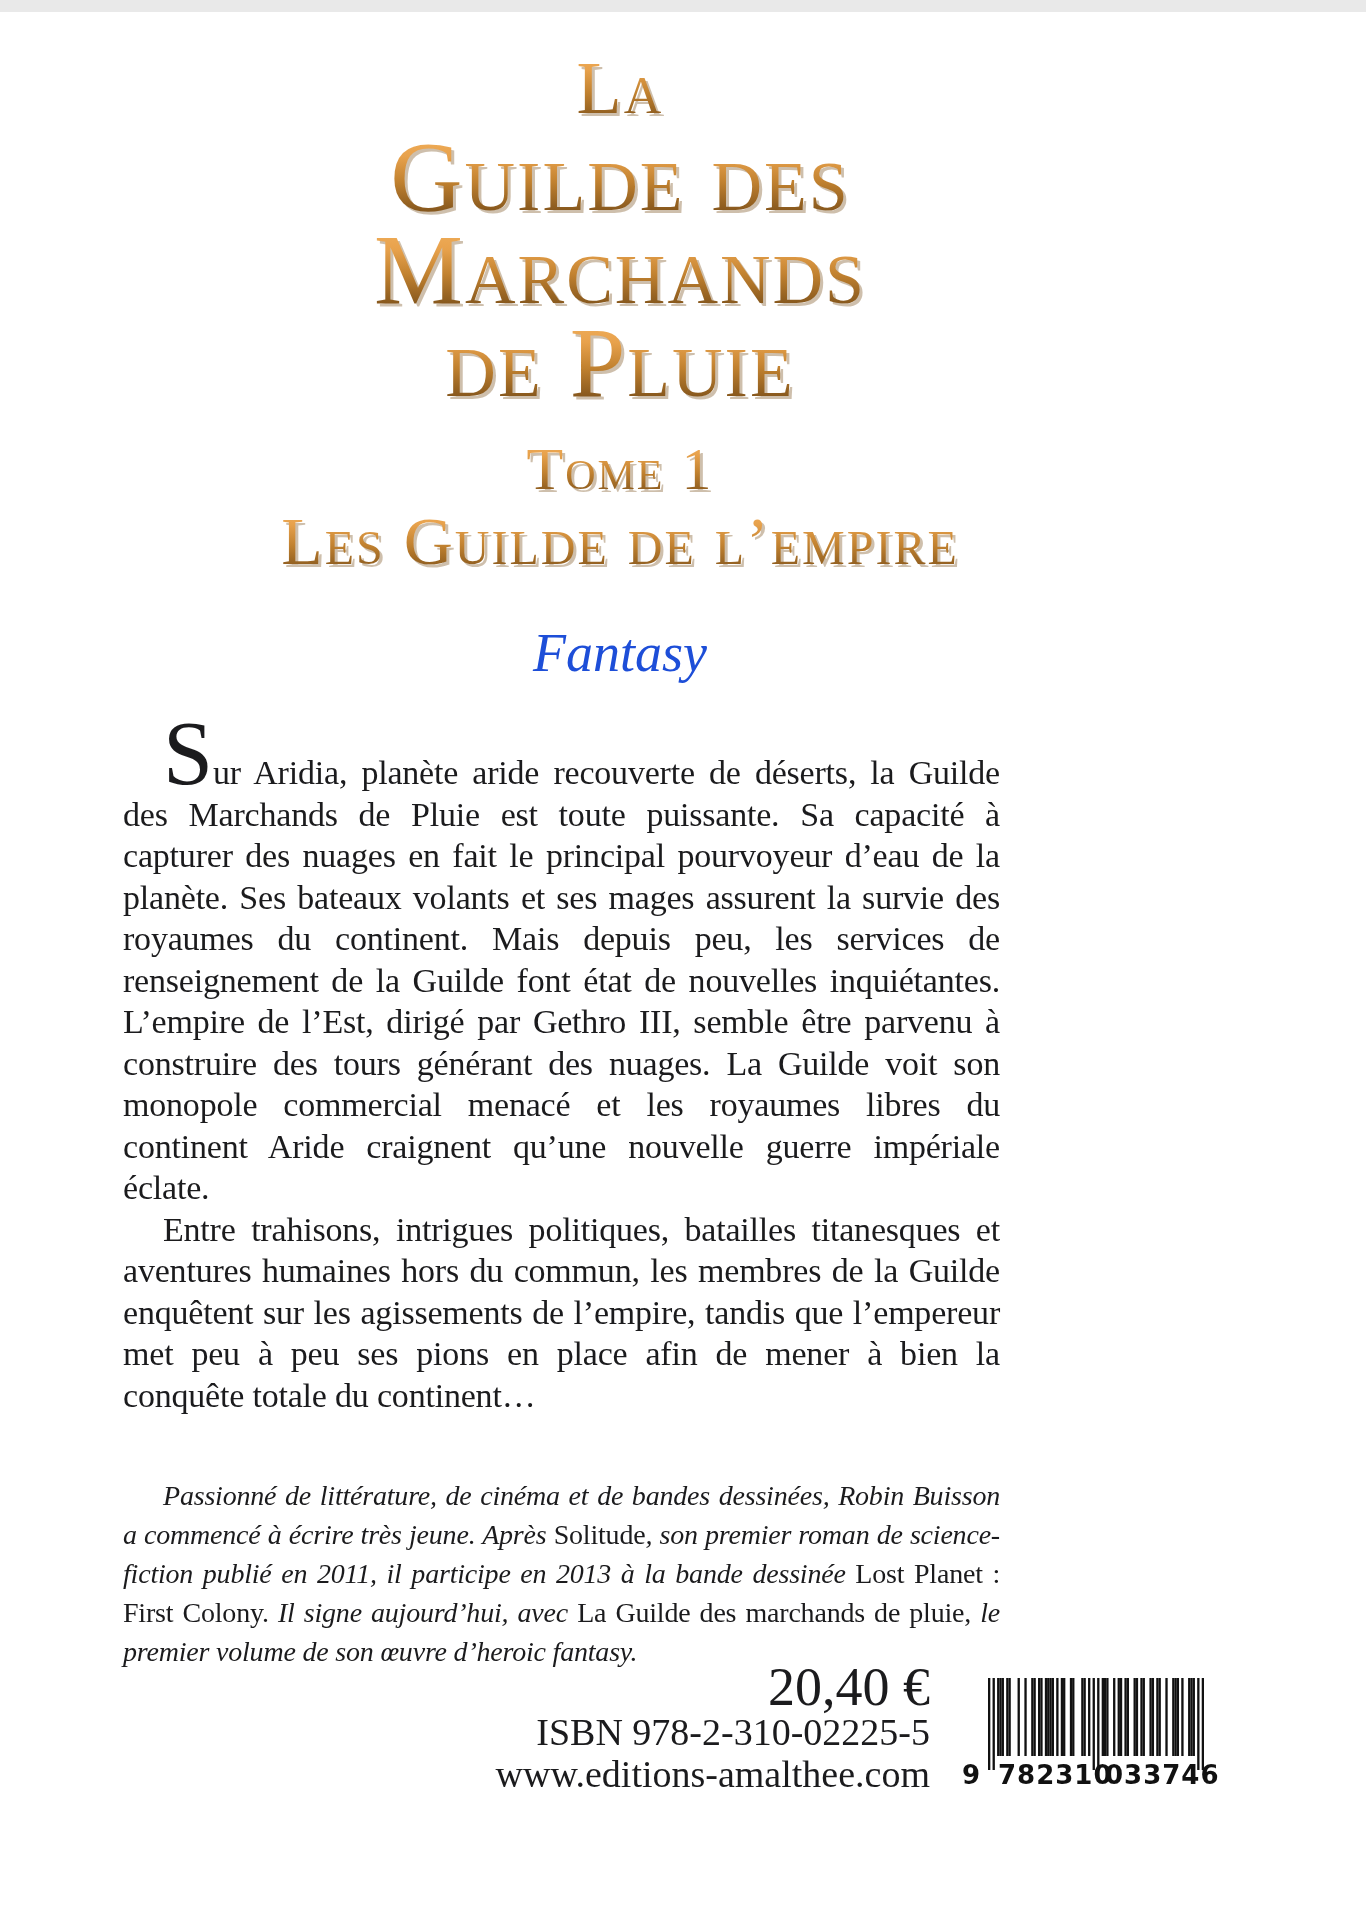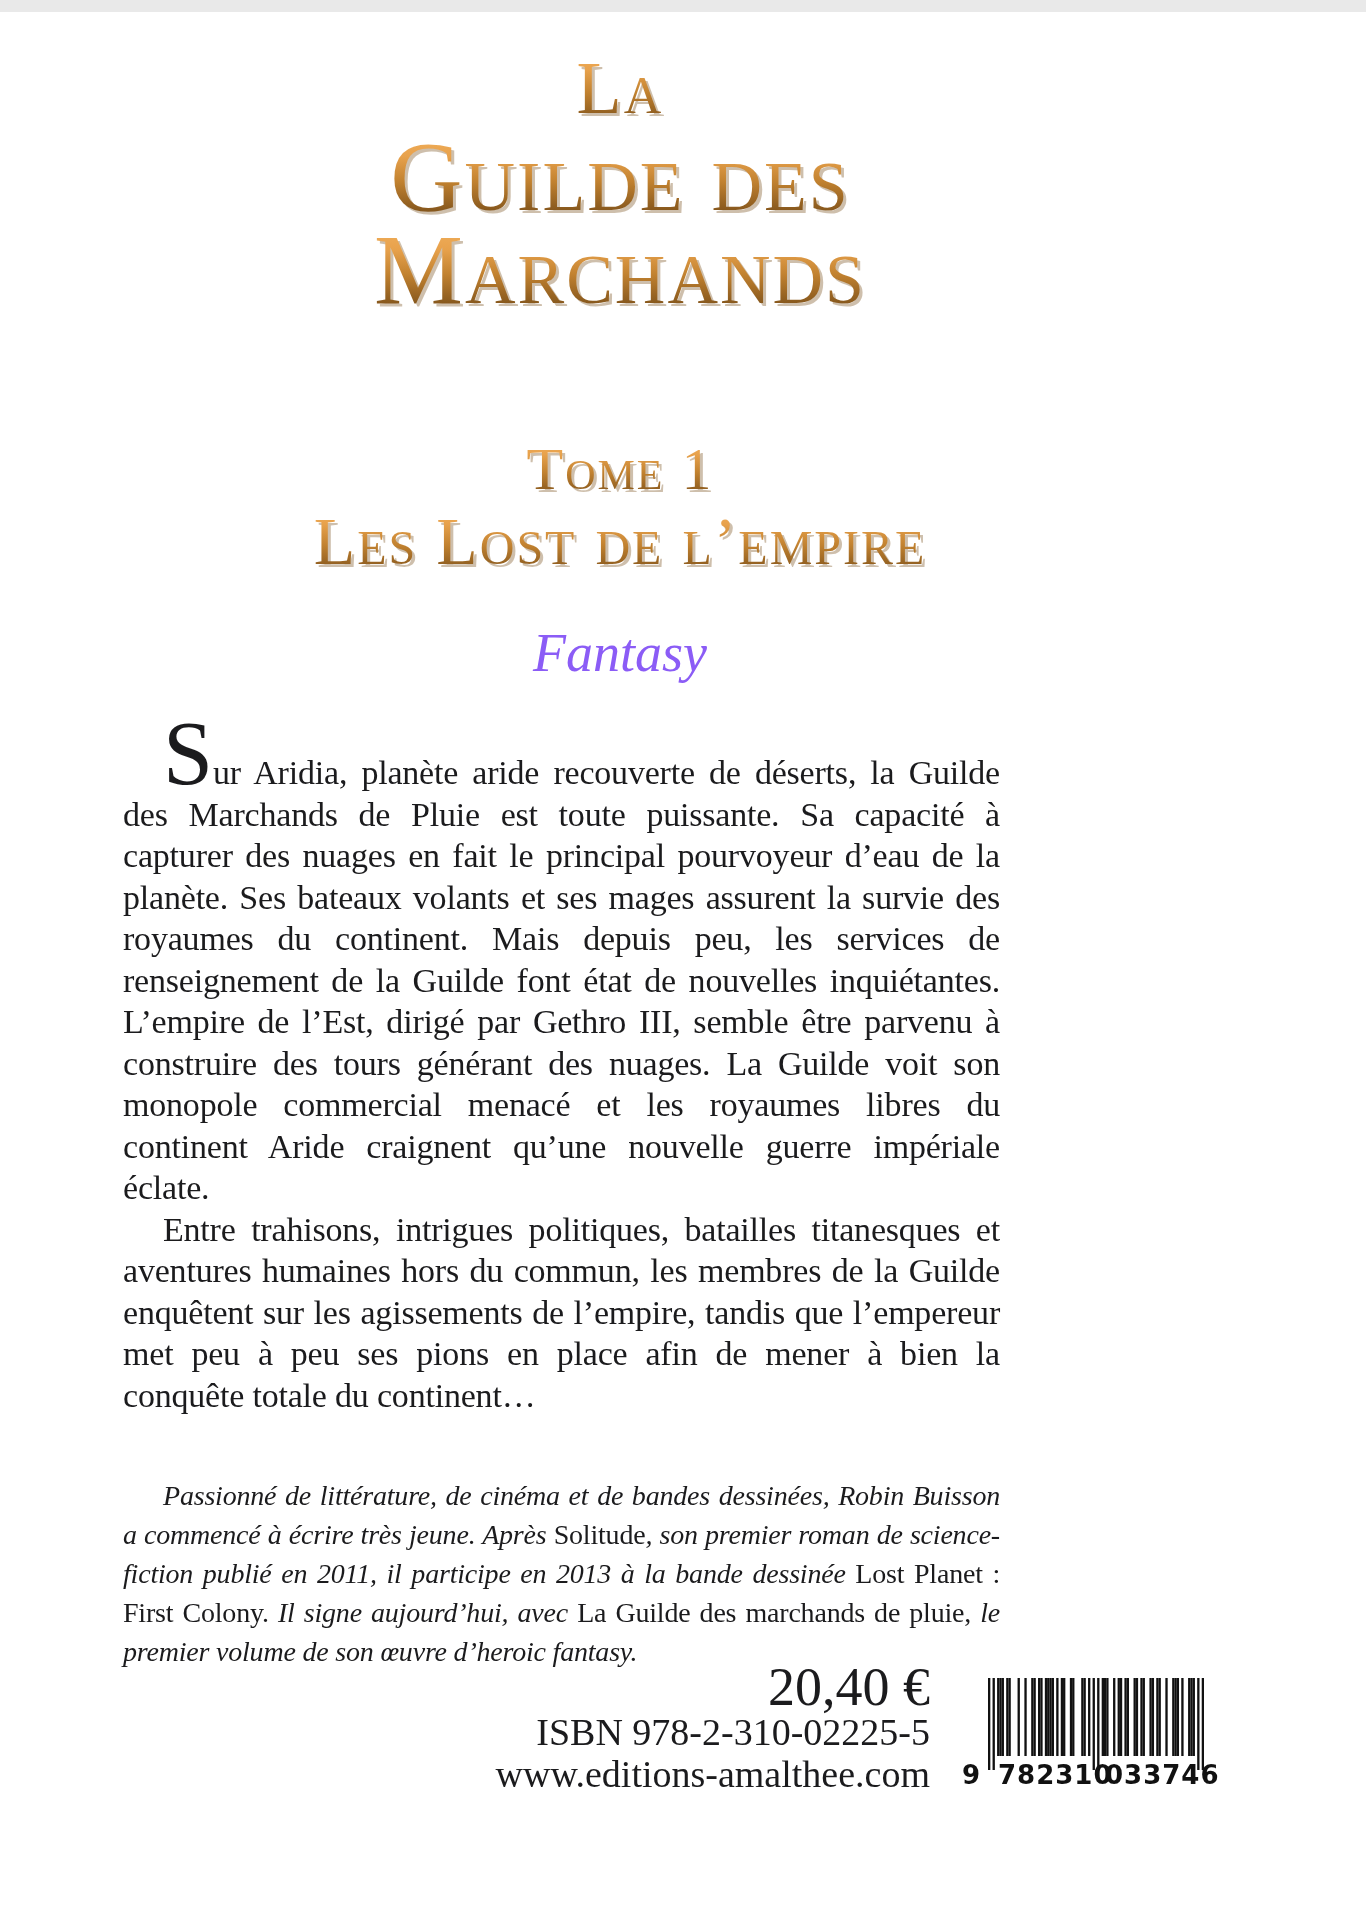--- a/index.html
+++ b/index.html
@@ -30,21 +30,21 @@
   
   .tome-wrap{
     position:absolute;top:424px;left:0;width:1240px;text-align:center;
   }
   .t3{font-size:60px;line-height:66px;letter-spacing:2px;}
   .t4{font-size:68px;line-height:78px;letter-spacing:2px;}
   
   .genre{
     position:absolute;top:610px;left:0;width:1240px;
     text-align:center;
-    font-style:italic;font-size:54px;color:#8b5cf6;
+    font-style:italic;font-size:54px;color:#1d4ed8;
   }
   
   .synopsis{
     position:absolute;left:123px;top:740px;width:877px;
     font-size:34px;line-height:41.5px;
     text-align:justify;
     letter-spacing:-0.2px;
   }
   .synopsis p{margin:0;text-indent:40px;}
   .initial{
@@ -88,25 +88,26 @@
 </style>
 </head>
 <body>
 
 <div class="page">
 
   <div class="title-wrap">
     <div class="gold t1">La</div>
     <div class="gold t2">Guilde des</div>
     <div class="gold t2">Marchands</div>
+    <div class="gold t2">de Pluie</div>
   </div>
 
   <div class="tome-wrap">
     <div class="gold t3">Tome 1</div>
-    <div class="gold t4">Les Lost de l’empire</div>
+    <div class="gold t4">Les Guilde de l’empire</div>
   </div>
 
   <div class="genre">Fantasy</div>
 
   <div class="synopsis">
     <p><span class="initial">S</span><span>ur Aridia, planète aride recouverte de déserts, la Guilde des Marchands de Pluie est toute puissante. Sa capacité à capturer des nuages en fait le principal pourvoyeur d’eau de la planète. Ses bateaux volants et ses mages assurent la survie des royaumes du continent. Mais depuis peu, les services de renseignement de la Guilde font état de nouvelles inquiétantes. L’empire de l’Est, dirigé par Gethro III, semble être parvenu à construire des tours générant des nuages. La Guilde voit son monopole commercial menacé et les royaumes libres du continent Aride craignent qu’une nouvelle guerre impériale éclate.</span></p>
     <p>Entre trahisons, intrigues politiques, batailles titanesques et aventures humaines hors du commun, les membres de la Guilde enquêtent sur les agissements de l’empire, tandis que l’empereur met peu à peu ses pions en place afin de mener à bien la conquête totale du continent…</p>
   </div>
 
   <div class="bio"><span class="it">Passionné de littérature, de cinéma et de bandes dessinées, Robin Buisson a commencé à écrire très jeune. Après </span><span class="roman">Solitude</span><span class="it">, son premier roman de science-fiction publié en 2011, il participe en 2013 à la bande dessinée </span><span class="roman">Lost Planet : First Colony.</span><span class="it"> Il signe aujourd’hui, avec </span><span class="roman">La Guilde des marchands de pluie,</span><span class="it"> le premier volume de son œuvre d’heroic fantasy.</span></div>

